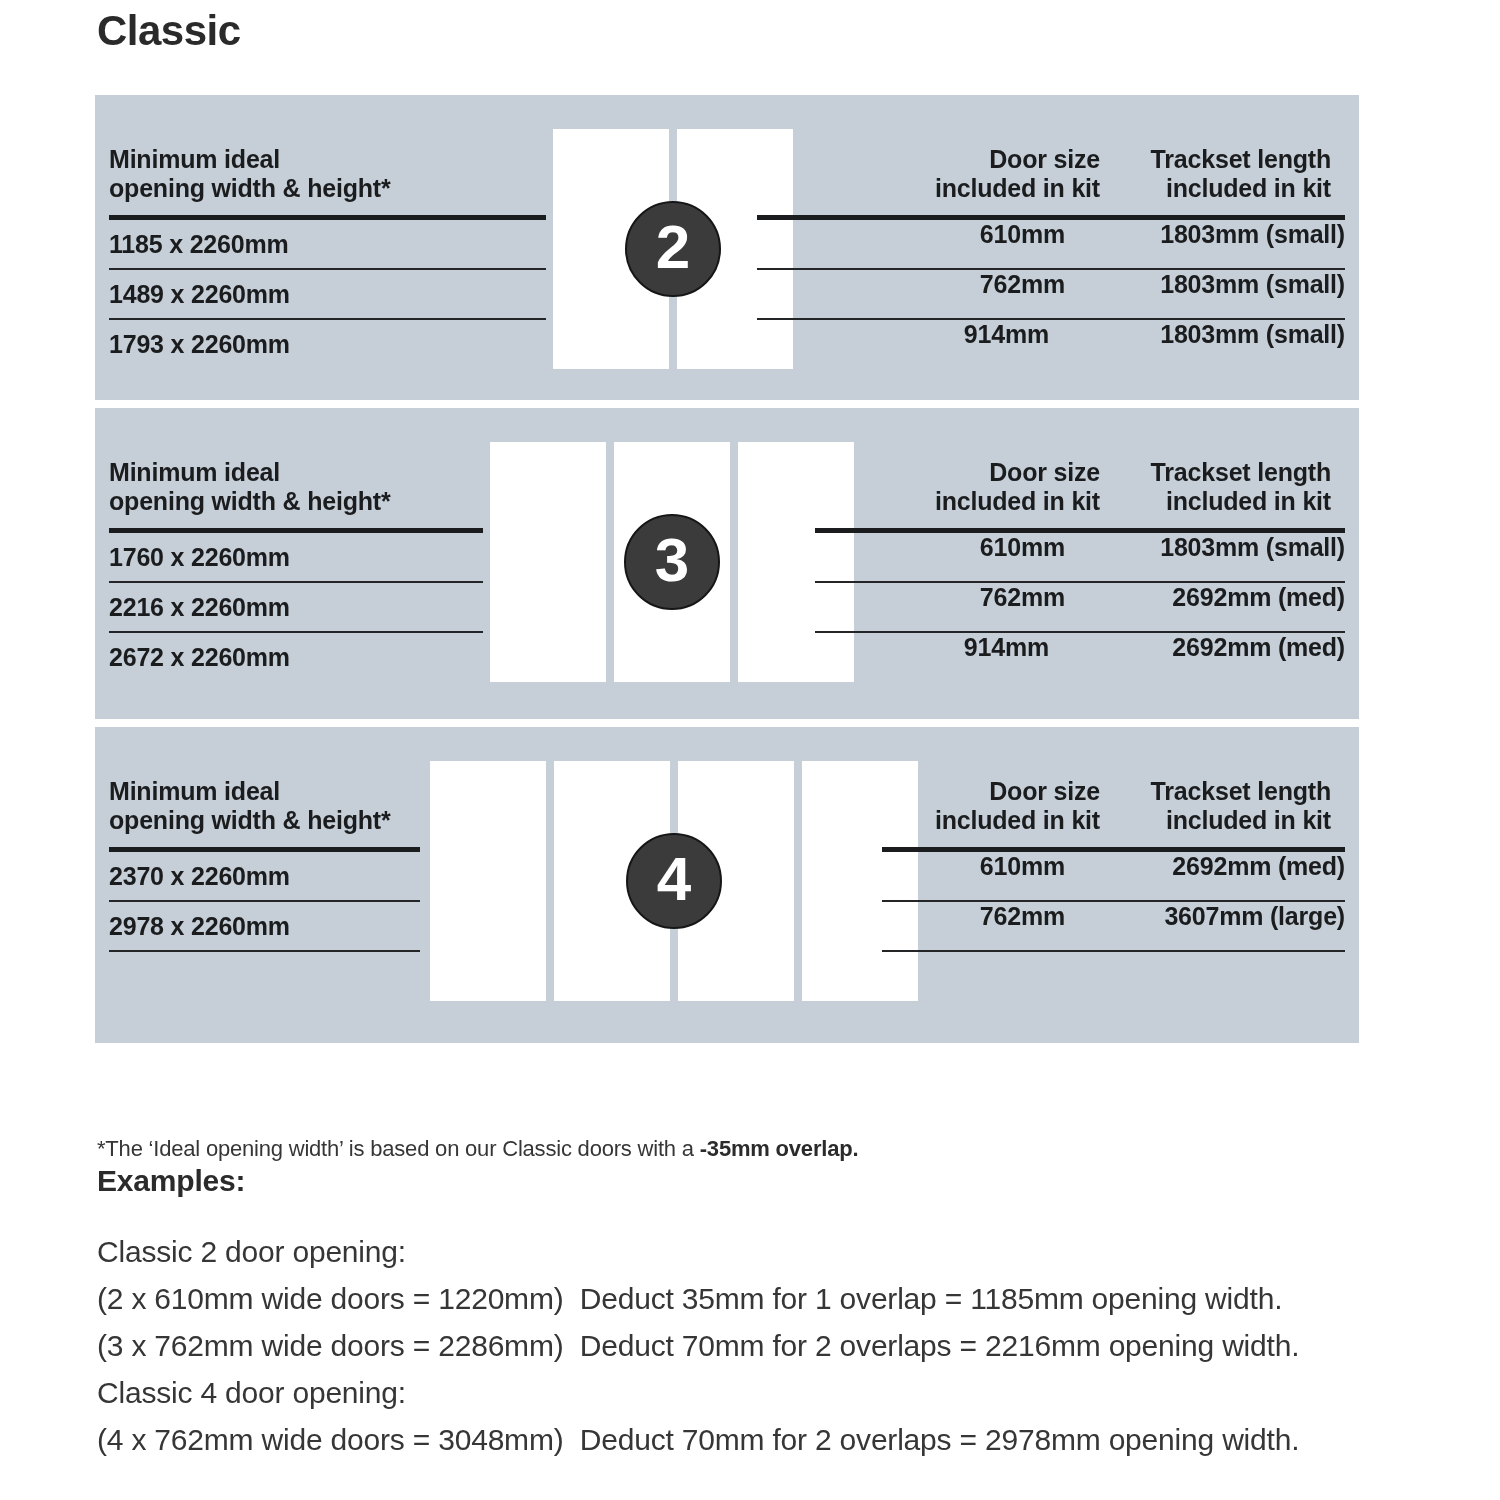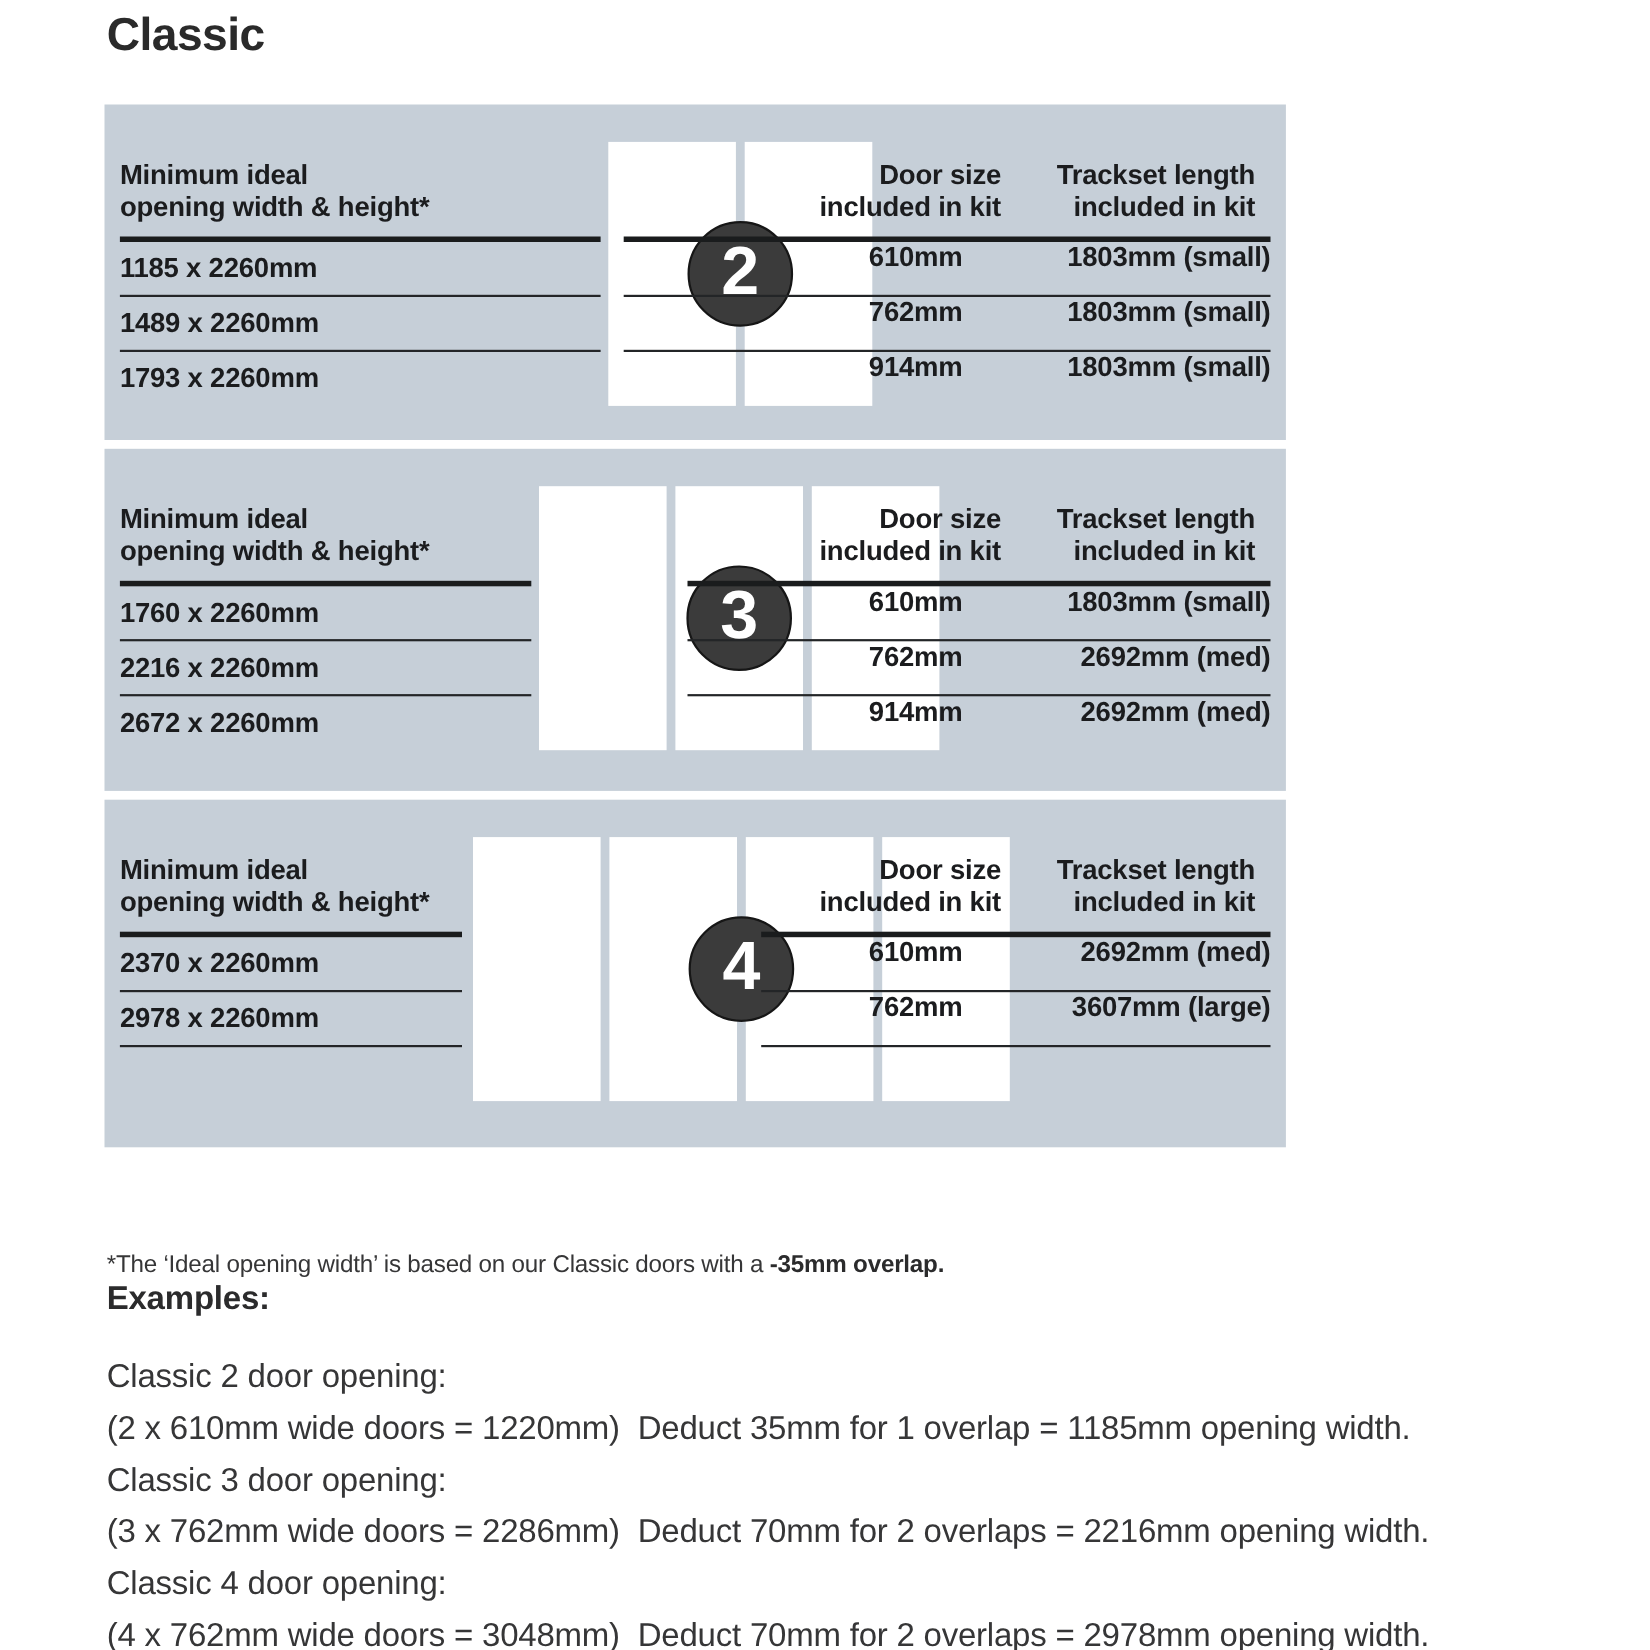--- a/index.html
+++ b/index.html
@@ -4,21 +4,21 @@
 <style>
   html,body { margin:0; padding:0; background:#ffffff; }
   .canvas {
     position:relative; width:1500px; height:1500px; background:#ffffff;
     font-family:"Liberation Sans", sans-serif; color:#1b1c1e; overflow:hidden;
   }
   .title {
     position:absolute; left:97px; top:7px;
     font-size:42px; font-weight:700; letter-spacing:-0.5px; color:#2a2a2a;
   }
-  .panel { position:absolute; left:95px; top:95px; width:1074px; }
+  .panel { position:absolute; left:95px; top:95px; width:1264px; }
   .section { position:relative; background:#c6cfd8; }
   .s1 { height:305px; margin-bottom:8px; }
   .s2 { height:311px; margin-bottom:8px; }
   .s3 { height:316px; }
 
   
   .left-col { position:absolute; top:0; left:14px; }
   .s1 .left-col { width:437px; }
   .s2 .left-col { width:374px; }
   .s3 .left-col { width:311px; }
@@ -41,21 +41,21 @@
   .col-door { flex:1; box-sizing:border-box; }
   .col-track { width:245px; box-sizing:border-box; }
   .rhead .col-track { padding-right:14px; }
   .rrow {
     display:flex; height:48px; 
     font-size:25px; font-weight:700; letter-spacing:-0.2px;
     border-bottom:2px solid #232527;
   }
   .rrow .col-door { text-align:right; padding-right:35px; }
   .rrow .col-track { text-align:right; }
-  .s1 .rrow.last, .s2 .rrow.last { border-bottom:none; }
+  .s1 .rrow.last, .s2 .rrow.last { border-bottom:none;gap:16px; }
 
   
   .doors { position:absolute; top:34px; height:240px; display:flex; justify-content:space-between; }
   .s1 .doors { left:458px; width:240px; }
   .s2 .doors { left:395px; width:364px; }
   .s3 .doors { left:335px; width:488px; }
   .door { width:116px; height:100%; background:#ffffff; }
   .badge {
     position:absolute; left:50%; top:50%; transform:translate(-50%,-50%);
     width:96px; height:96px; border-radius:50%; box-sizing:border-box;
@@ -217,19 +217,18 @@
     </div>
 
   </div>
 
   <div class="footnote"><span>*The ‘Ideal opening width’ is based on our Classic doors with a </span><span class="bold">-35mm overlap.</span></div>
 
   <div class="examples">
     <div class="ex-heading">Examples:</div>
     <div class="ex-line">Classic 2 door opening:</div>
     <div class="ex-line">(2 x 610mm wide doors = 1220mm)  Deduct 35mm for 1 overlap = 1185mm opening width.</div>
-    <div class="ex-line">Classic 3 door opening:</div>
     <div class="ex-line">(3 x 762mm wide doors = 2286mm)  Deduct 70mm for 2 overlaps = 2216mm opening width.</div>
     <div class="ex-line">Classic 4 door opening:</div>
     <div class="ex-line">(4 x 762mm wide doors = 3048mm)  Deduct 70mm for 2 overlaps = 2978mm opening width.</div>
   </div>
 
 </div>
 
 </body></html>

